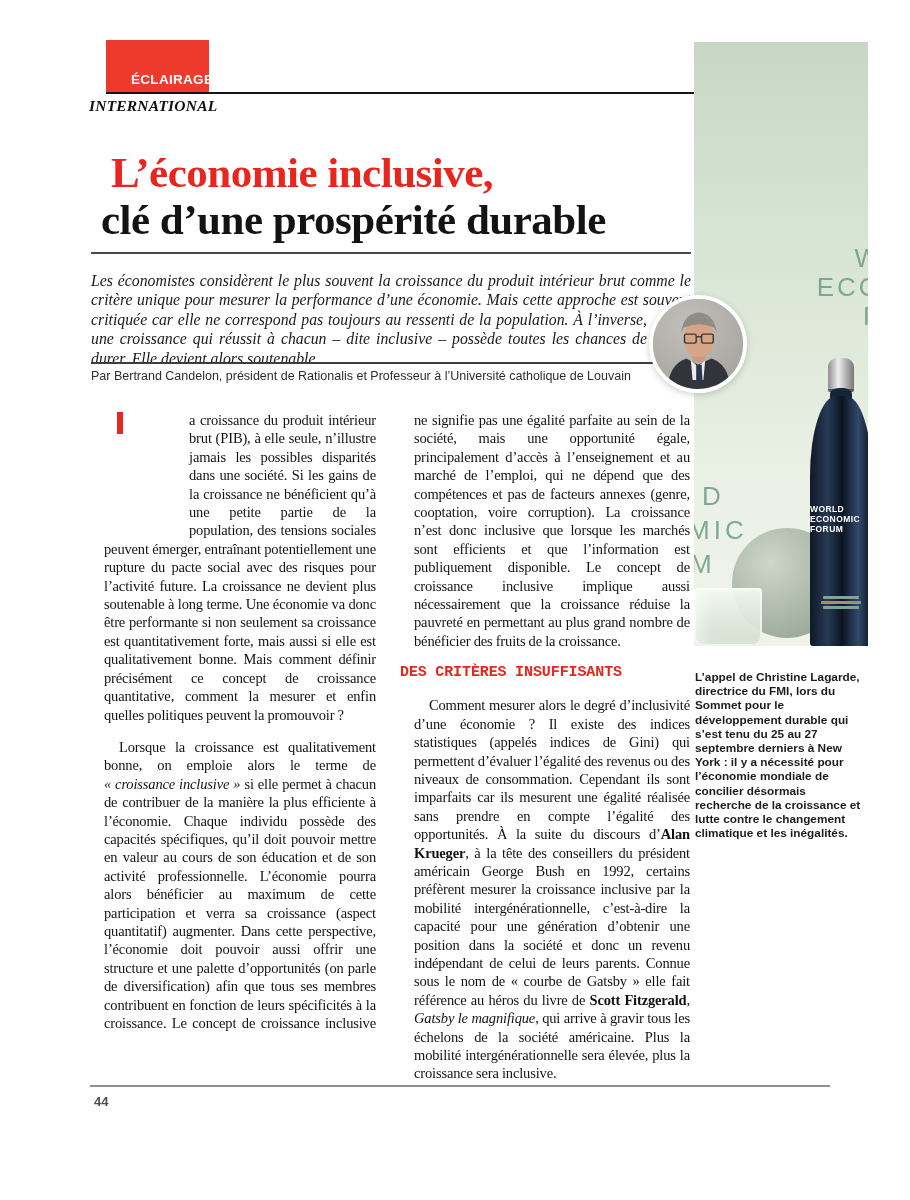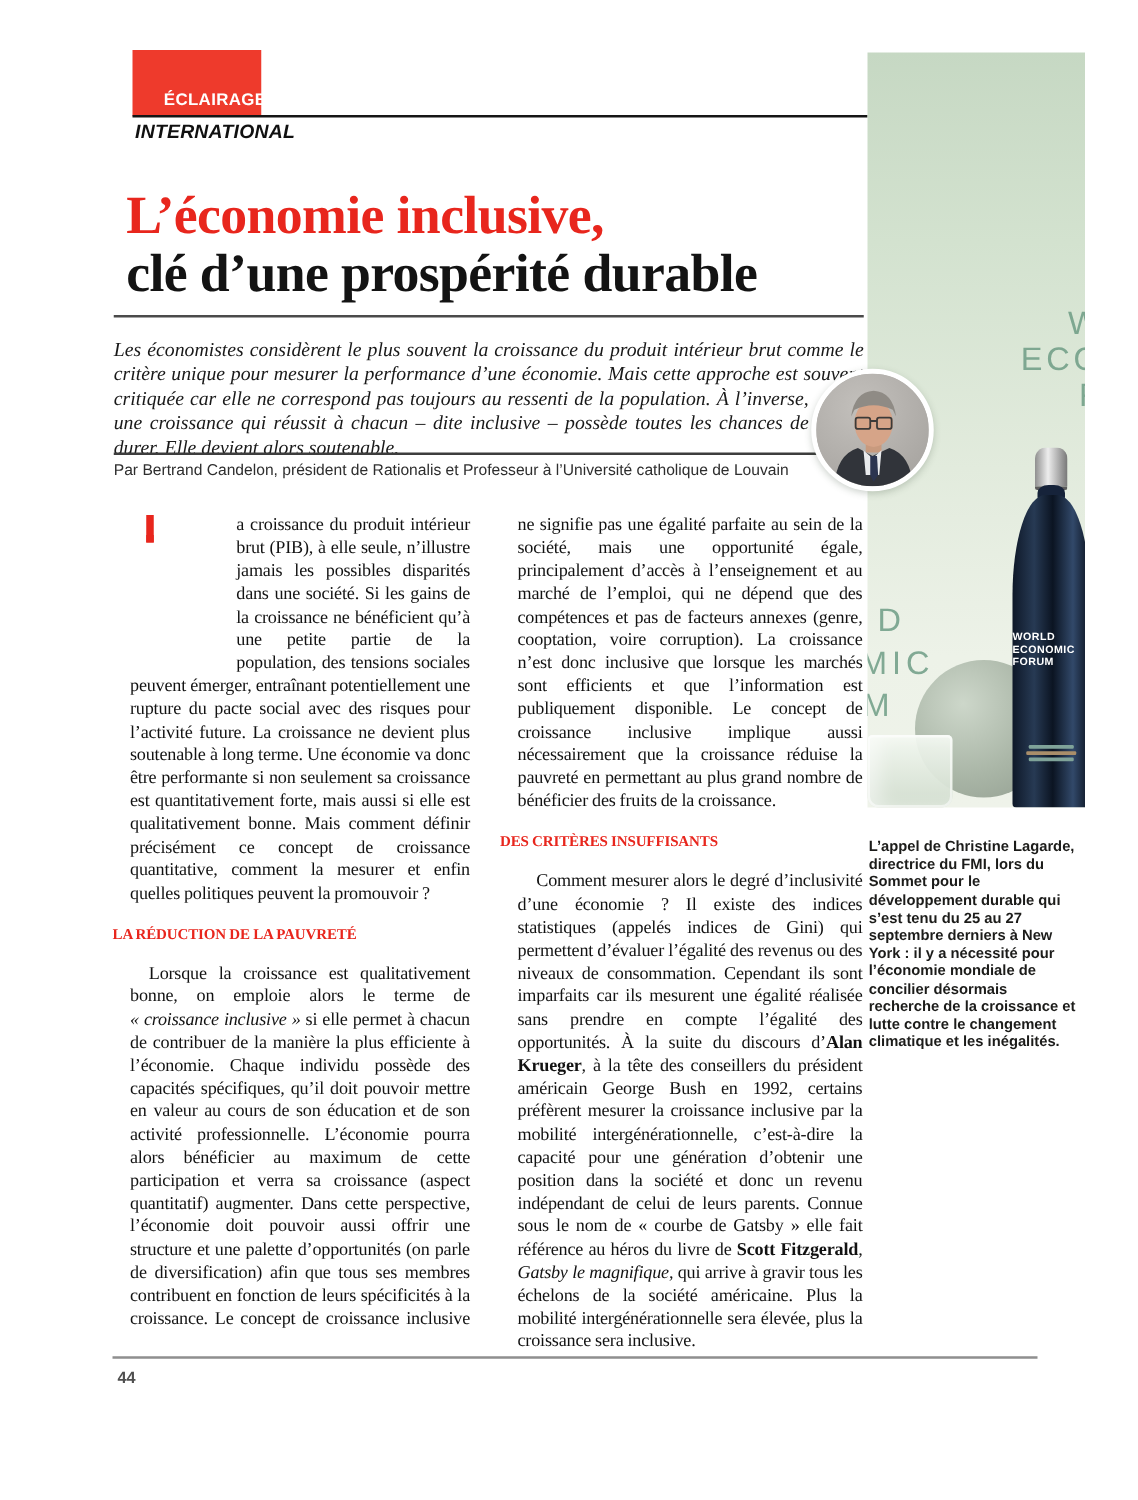--- a/index.html
+++ b/index.html
@@ -9,26 +9,26 @@
   *{margin:0;padding:0;box-sizing:border-box;}
   html,body{background:#ffffff;}
   body{font-family:"Liberation Serif",serif;color:var(--ink);}
   .page{position:relative;width:910px;height:1200px;background:#fff;overflow:hidden;margin:0 auto;}
 
   
   .kicker-box{position:absolute;left:106px;top:40px;width:103px;height:53px;background:var(--kicker-red);
     display:flex;align-items:flex-end;padding:6px 25px;}
   .kicker-box span{font-family:"Liberation Sans",sans-serif;font-weight:700;font-size:13.5px;color:#fff;letter-spacing:.3px;}
   .kicker-rule{position:absolute;left:106px;top:92px;width:588px;height:2px;background:#151515;}
-  .section-label{position:absolute;left:108px;top:97px;font-family:Liberation Sans, sans-serif;
+  .section-label{position:absolute;left:89px;top:97px;font-family:Liberation Serif, serif;
     font-weight:700;font-style:italic;font-size:15.5px;color:#101010;letter-spacing:.2px;}
 
   
   .title{position:absolute;left:101px;top:149px;font-weight:700;font-size:43px;line-height:47px;letter-spacing:-.5px;}
-  .title .t1{color:var(--red);}
+  .title .t1{color:var(--red);margin-left:10px;}
   .title .t2{color:#131313;}
 
   
   .rule{position:absolute;left:91px;width:600px;height:2px;background:#4a4a4a;}
   .rule.title-rule{top:252px;}
   .rule.byline-rule{top:362px;background:#3d3d3d;}
 
   
   .lede{position:absolute;left:91px;top:259px;width:600px;font-style:italic;font-size:15.8px;
     line-height:19.4px;text-align:justify;color:#191919;margin-top:12px;}
@@ -38,21 +38,21 @@
     font-size:12.5px;color:#2e2e2e;}
 
   
   .col{position:absolute;top:397px;height:690px;overflow:hidden;font-size:14.5px;line-height:18.4px;
     text-align:justify;letter-spacing:-.15px;word-spacing:-.3px;color:#121212;}
   .col-left{left:90px;width:300px;}
   .col-right{left:400px;width:304px;}
   .col p{margin:14px;}
   .col p.indent{text-indent:15px;}
   .col p.fill-last{text-align-last:justify;}
-  .subhead{font-family:Liberation Serif, serif;font-weight:700;font-size:12px;line-height:18px;
+  .subhead{font-family:Liberation Mono, monospace;font-weight:700;font-size:15px;line-height:18px;
     color:var(--red);margin:11px 0 4px;letter-spacing:-.1px;}
   .b{font-weight:700;} .i{font-style:italic;}
 
   
   .dropL{float:left;width:85px;height:118px;}
   .dropL .stroke{margin-left:13px;margin-top:2px;width:64px;height:92px;
     border-left:6px solid var(--red);border-bottom:6px solid var(--red);}
 
   
   .photo{position:absolute;left:694px;top:42px;width:174px;height:604px;overflow:hidden;
@@ -166,21 +166,20 @@
       <path d="M42,68 L50,75 L58,68 L56,90 L44,90 Z" fill="#e9ebed"></path>
       <path d="M48,73 L54,73 L55,90 L51,96 L48,90 Z" fill="#2c3550"></path>
       <rect x="35" y="39" width="13" height="10" rx="2" fill="none" stroke="#3c3a38" stroke-width="1.6"></rect>
       <rect x="54" y="39" width="13" height="10" rx="2" fill="none" stroke="#3c3a38" stroke-width="1.6"></rect>
       <line x1="48" y1="42" x2="54" y2="42" stroke="#3c3a38" stroke-width="1.6"></line>
     </svg>
   </div>
 
   <div class="col col-left">
     <p><span class="dropL"><span class="stroke"></span></span><span>a croissance du produit intérieur brut (PIB), à elle seule, n’illustre jamais les possibles disparités dans une société. Si les gains de la croissance ne bénéficient qu’à une petite partie de la population, des tensions sociales peuvent émerger, entraînant potentiellement une rupture du pacte social avec des risques pour l’activité future. La croissance ne devient plus soutenable à long terme. Une économie va donc être performante si non seulement sa croissance est quantitativement forte, mais aussi si elle est qualitativement bonne. Mais comment définir précisément ce concept de croissance quantitative, comment la mesurer et enfin quelles politiques peuvent la promouvoir&nbsp;?</span></p>
-    <h3 class="subhead">LA RÉDUCTION DE LA PAUVRETÉ</h3>
     <p class="indent fill-last"><span>Lorsque la croissance est qualitativement bonne, on emploie alors le terme de </span><span class="i">«&nbsp;croissance inclusive&nbsp;»</span><span> si elle permet à chacun de contribuer de la manière la plus efficiente à l’économie. Chaque individu possède des capacités spécifiques, qu’il doit pouvoir mettre en valeur au cours de son éducation et de son activité professionnelle. L’économie pourra alors bénéficier au maximum de cette participation et verra sa croissance (aspect quantitatif) augmenter. Dans cette perspective, l’économie doit pouvoir aussi offrir une structure et une palette d’opportunités (on parle de diversification) afin que tous ses membres contribuent en fonction de leurs spécificités à la croissance. Le concept de croissance inclusive</span></p>
   </div>
 
   <div class="col col-right">
     <p>ne signifie pas une égalité parfaite au sein de la société, mais une opportunité égale, principalement d’accès à l’enseignement et au marché de l’emploi, qui ne dépend que des compétences et pas de facteurs annexes (genre, cooptation, voire corruption). La croissance n’est donc inclusive que lorsque les marchés sont efficients et que l’information est publiquement disponible. Le concept de croissance inclusive implique aussi nécessairement que la croissance réduise la pauvreté en permettant au plus grand nombre de bénéficier des fruits de la croissance.</p>
     <h3 class="subhead">DES CRITÈRES INSUFFISANTS</h3>
     <p class="indent"><span>Comment mesurer alors le degré d’inclusivité d’une économie&nbsp;? Il existe des indices statistiques (appelés indices de Gini) qui permettent d’évaluer l’égalité des revenus ou des niveaux de consommation. Cependant ils sont imparfaits car ils mesurent une égalité réalisée sans prendre en compte l’égalité des opportunités. À la suite du discours d’</span><span class="b">Alan Krueger</span><span>, à la tête des conseillers du président américain George Bush en 1992, certains préfèrent mesurer la croissance inclusive par la mobilité intergénérationnelle, c’est-à-dire la capacité pour une génération d’obtenir une position dans la société et donc un revenu indépendant de celui de leurs parents. Connue sous le nom de «&nbsp;courbe de Gatsby&nbsp;» elle fait référence au héros du livre de </span><span class="b">Scott Fitzgerald</span><span>, </span><span class="i">Gatsby le magnifique</span><span>, qui arrive à gravir tous les échelons de la société américaine. Plus la mobilité intergénérationnelle sera élevée, plus la croissance sera inclusive.</span></p>
   </div>
 
   <div class="caption">L’appel de Christine Lagarde, directrice du FMI, lors du Sommet pour le développement durable qui s’est tenu du 25 au 27 septembre derniers à New York&nbsp;: il y a nécessité pour l’économie mondiale de concilier désormais recherche de la croissance et lutte contre le changement climatique et les inégalités.</div>

